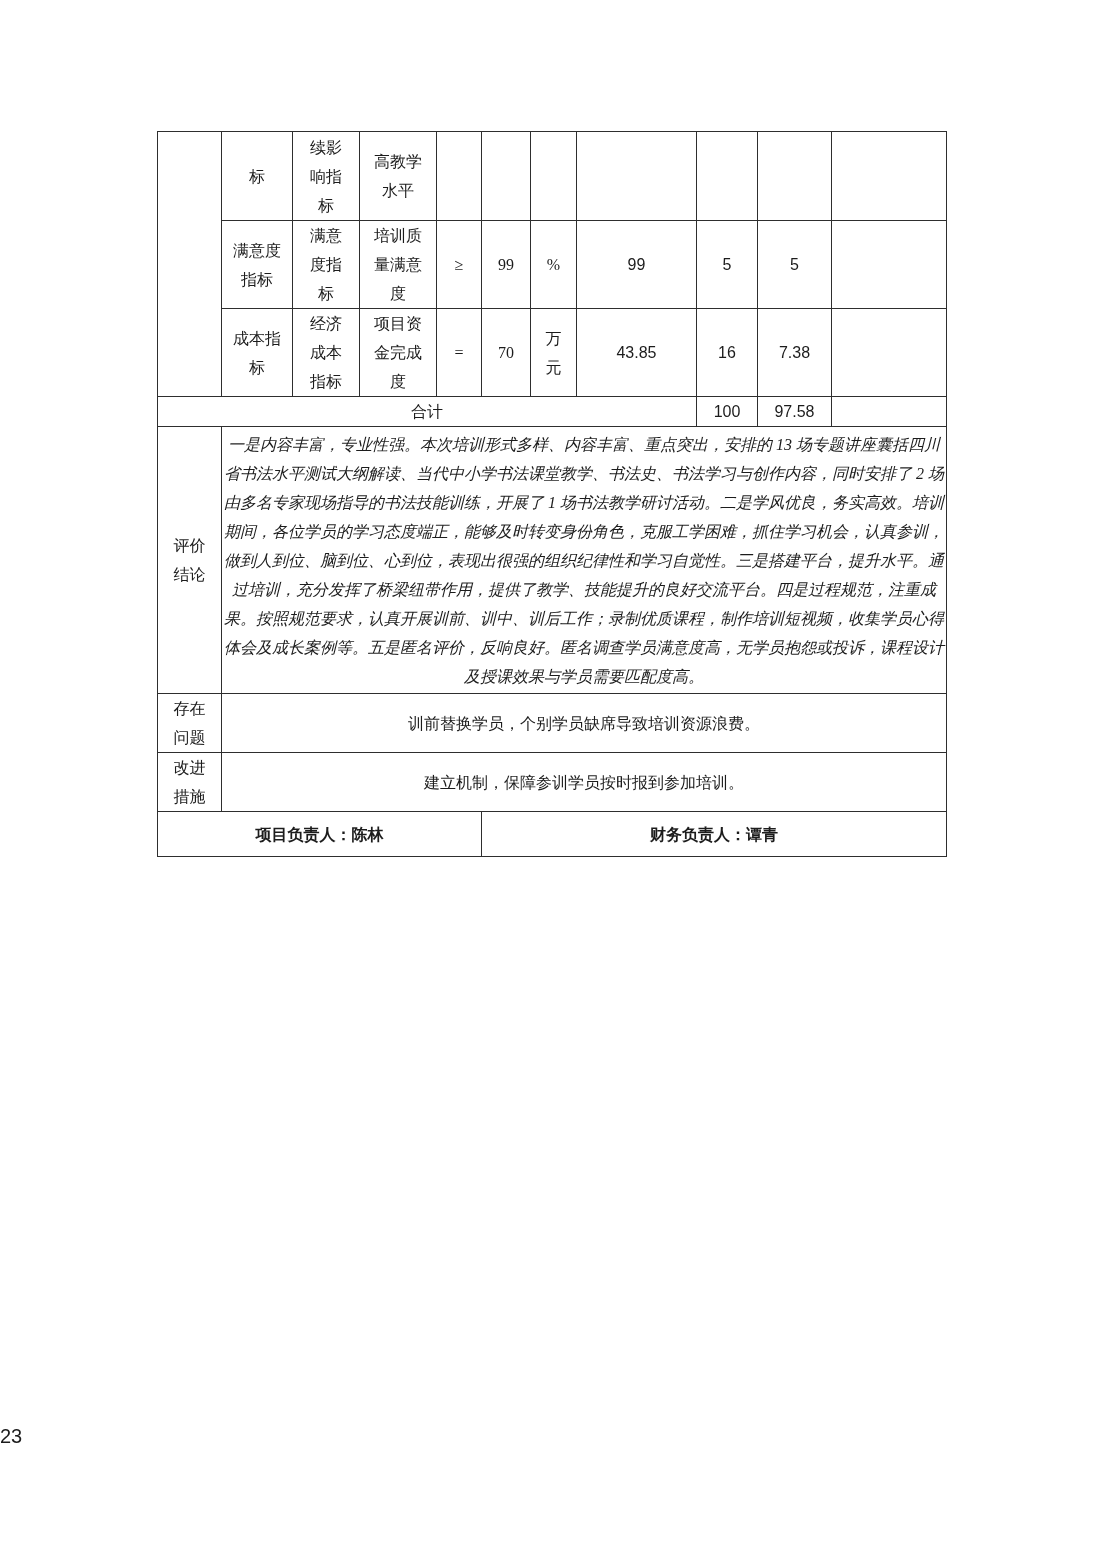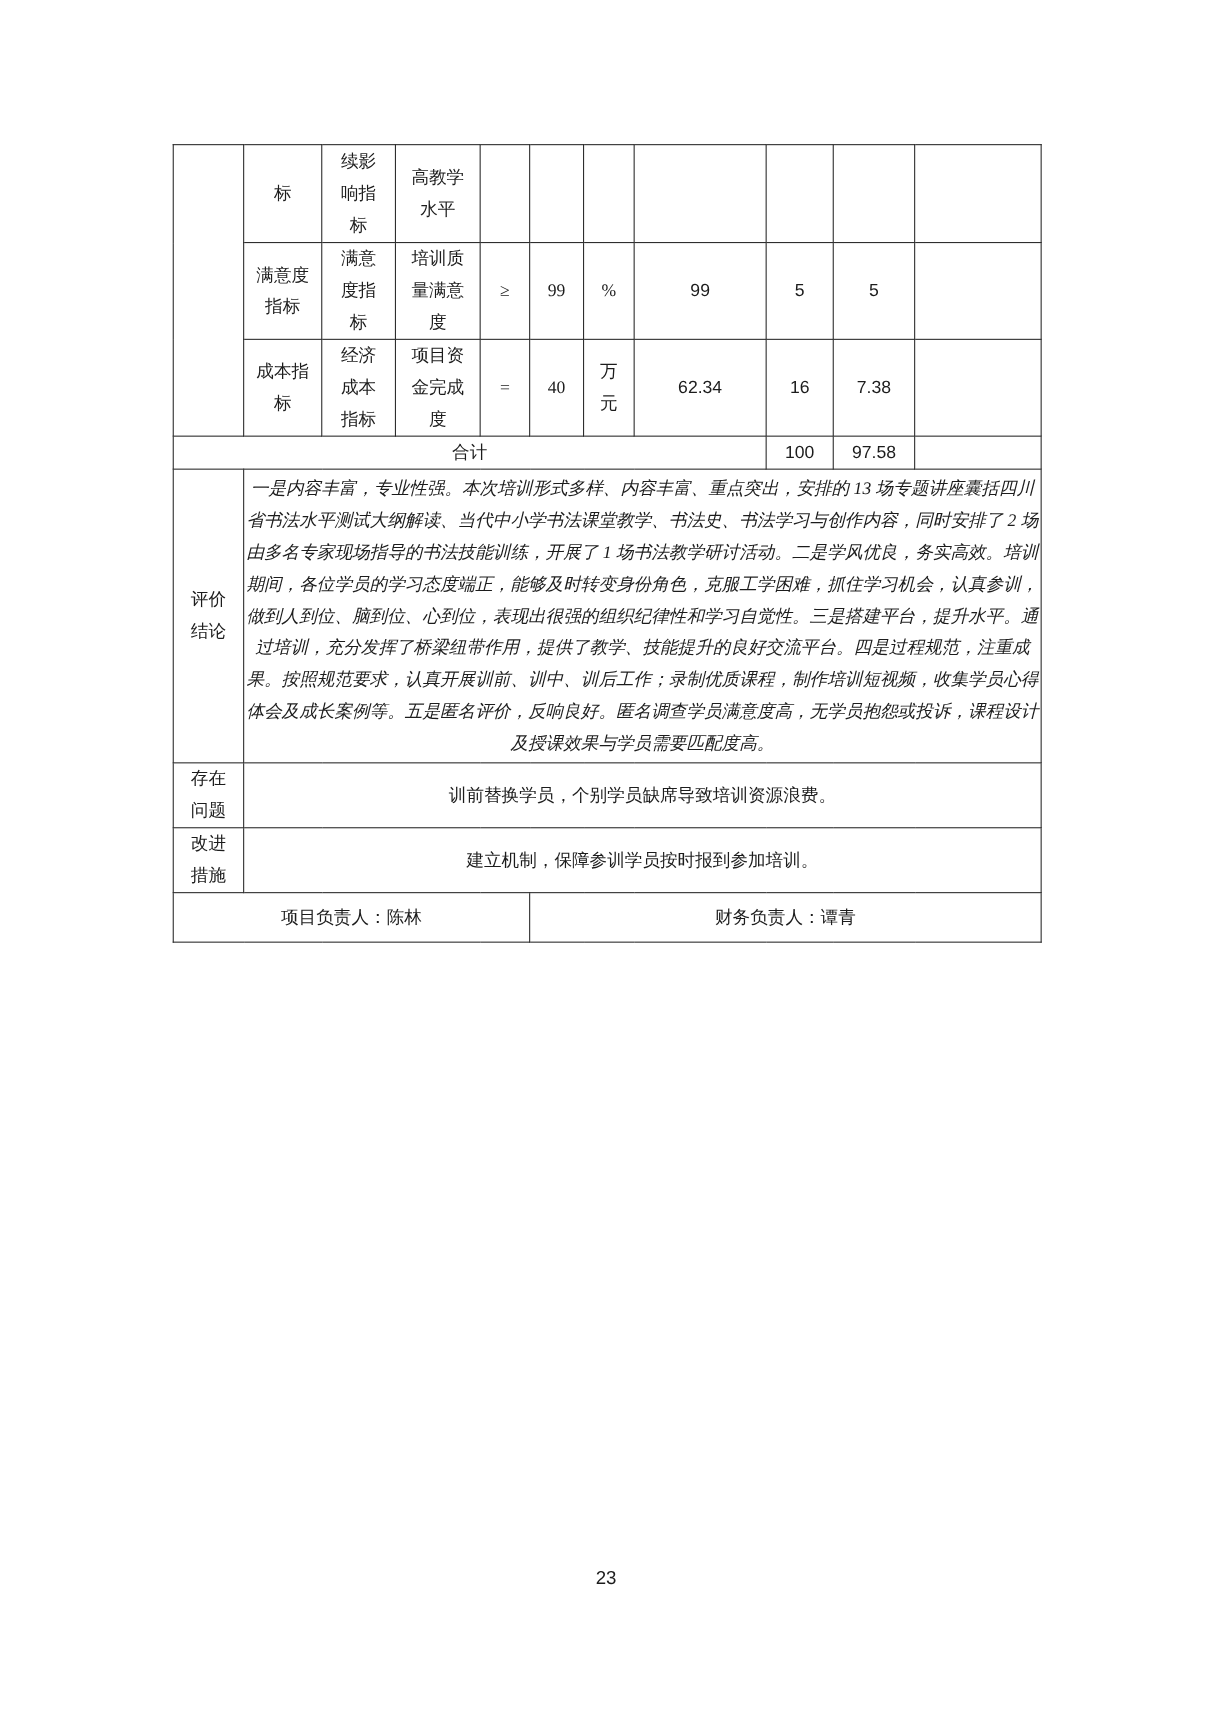--- a/index.html
+++ b/index.html
@@ -48,34 +48,33 @@
     padding: 3px 12px 0 13px;
     line-height: 30px;
     font-style: italic;
   }
   .left-cell {
     text-align: left;
     padding: 0 13px;
   }
   .sign-cell {
     font-family: "Liberation Sans", sans-serif;
-    font-weight: normal;
+    font-weight: bold;
     font-size: 17px;
     text-align: left;
     padding: 0 12px;
   }
   .total-cell { line-height: 26px; margin-top: 14px; }
   .page-number {
     position: absolute;
     left: 0;
     top: 1425px;
     width: 100%;
-    text-align: center;
     font-family: "Liberation Sans", sans-serif;
-    font-size: 17px;
+    font-size: 20px;
     color: #1c1c1c;
   }
 </style>
 </head>
 <body>
 
 <div class="page">
 
   <table class="report-table">
     <colgroup>
@@ -131,24 +130,24 @@
     <tr style="height:87px">
       <td class="pre">成本指
 标</td>
       <td class="pre">经济
 成本
 指标</td>
       <td class="pre">项目资
 金完成
 度</td>
       <td class="serif-num">=</td>
-      <td class="serif-num">40</td>
+      <td class="serif-num">70</td>
       <td class="pre">万
 元</td>
-      <td class="num">62.34</td>
+      <td class="num">43.85</td>
       <td class="num">16</td>
       <td class="num">7.38</td>
       <td></td>
     </tr>
 
     <tr style="height:28px">
       <td colspan="8" class="total-cell">合计</td>
       <td class="num total-cell">100</td>
       <td class="num total-cell">97.58</td>
       <td></td>

